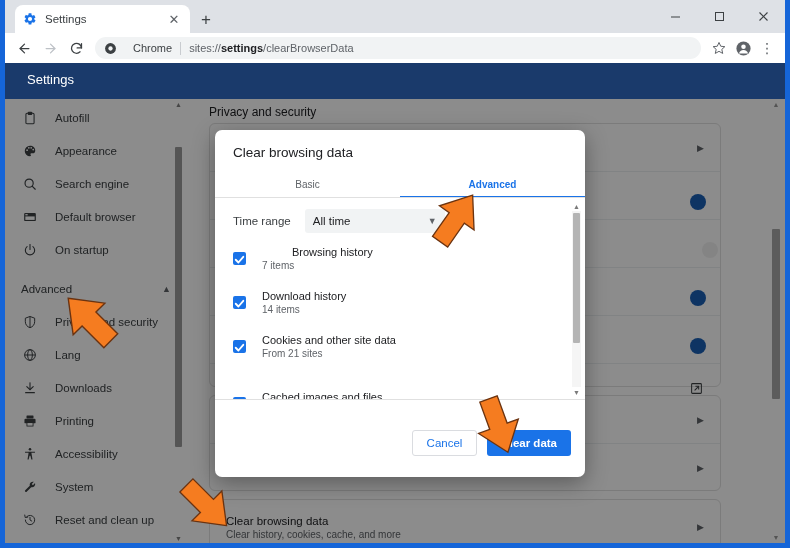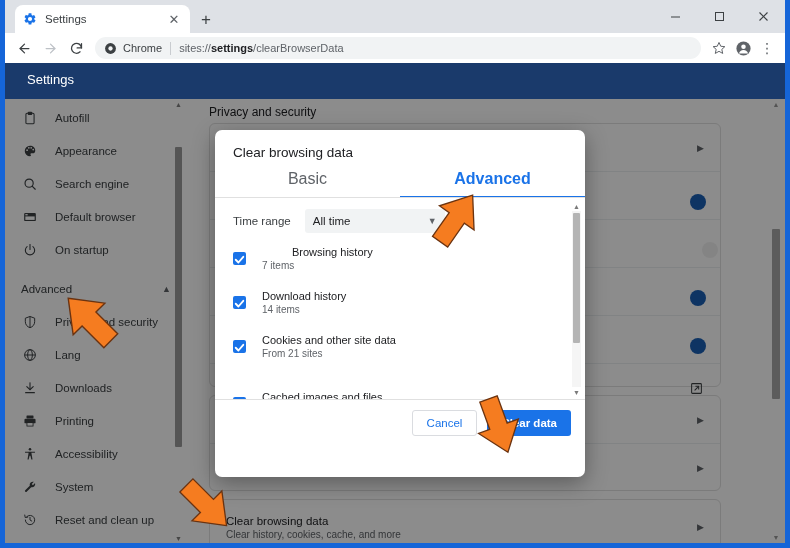--- a/index.html
+++ b/index.html
@@ -57,21 +57,21 @@
     background:#fff; display:flex; align-items:center; padding:0 6px;
   }
   .navbtn { width:26px; height:26px; display:flex; align-items:center; justify-content:center;
             color:#5f6368; }
   .navbtn.disabled { color:#bdc1c6; }
   .omnibox {
     flex:1; height:22px; margin:0 6px; background:#f1f3f4; border-radius:11px;
     display:flex; align-items:center; padding:0 9px; position:relative;
   }
   .omni-lock { width:13px; height:13px; flex:0 0 13px; display:flex; align-items:center; }
-  .omni-chip { font-size:11px; color:#3c4043; margin-left:6px; white-space:nowrap;text-align:center; }
+  .omni-chip { font-size:11px; color:#3c4043; margin-left:16px; white-space:nowrap;text-align:center; }
   .omni-div { width:1px; height:13px; background:#c9ccd0; margin:0 8px; }
   .omni-url { font-size:11px; color:#5f6368; white-space:nowrap; }
   .omni-url b { color:#202124; font-weight:700; }
   .tb-icon { width:24px; height:24px; display:flex; align-items:center; justify-content:center; color:#5f6368; }
 
   
   .settings-root {
     position:absolute; left:0; top:63px; width:780px; height:480px;
     background:#fff; overflow:hidden;
   }
@@ -128,22 +128,22 @@
 
   
   .dialog {
     position:absolute; left:210px; top:130px; width:370px; height:347px;
     background:#fff; border-radius:7px; z-index:10;
     box-shadow:0 6px 22px rgba(0,0,0,0.35);
     overflow:hidden;
   }
   .dlg-title { position:absolute; left:18px; top:15px; font-size:13.5px; color:#202124; }
   .dlg-tabs { position:absolute; left:0; top:40px; width:370px; height:28px; display:flex; }
-  .dlg-tab { flex:1; display:flex; align-items:flex-start; justify-content:center;
-             font-size:16px; color:#5f6368; position:relative; }
+  .dlg-tab { flex:1; display:flex; align-items:center; justify-content:center;
+             font-size:10px; color:#5f6368; position:relative; }
   .dlg-tab.active { color:#1a73e8; font-weight:700; }
   .dlg-tab.active .ul { position:absolute; left:0; right:0; bottom:0; height:2px; background:#1a73e8; }
   .dlg-tabs-line { position:absolute; left:0; top:67px; width:370px; height:1px; background:#e0e0e0; }
 
   .dlg-scrollarea { position:absolute; left:0; top:69px; width:370px; height:200px; overflow:hidden; }
   .timerow { position:absolute; left:18px; top:10px; display:flex; align-items:center; }
   .timerow .lbl { font-size:11.5px; color:#3c4043; }
   .select {
     margin-left:14px; width:140px; height:24px; background:#f1f3f4; border-radius:3px;
     display:flex; align-items:center; padding:0 8px; position:relative;
@@ -159,21 +159,21 @@
   .cb-s { font-size:10px; color:#5f6368; margin-top:2px; }
 
   .dlg-scrollbar { position:absolute; right:4px; top:71px; width:9px; height:196px; }
   .dlg-scrollbar .arrow { position:absolute; left:0; width:9px; height:10px; display:flex; align-items:center; justify-content:center; color:#7a7a7a; font-size:7px; }
   .dlg-scrollbar .track { position:absolute; left:0; top:10px; width:9px; bottom:10px; background:#f5f5f5; }
   .dlg-scrollbar .thumb { position:absolute; left:1px; width:7px; background:#b4b4b4; border-radius:1px; }
 
   .dlg-sep { position:absolute; left:0; top:269px; width:370px; height:1px; background:#e0e0e0; }
   .dlg-actions { position:absolute; right:14px; top:280px; display:flex; gap:10px; }
   .btn { height:26px; border-radius:3px; display:flex; align-items:center; justify-content:center;
-         font-size:11.5px; padding:4px 14px; }
+         font-size:11.5px; padding:4px 14px;margin-top:20px; }
   .btn.secondary { background:#fff; border:1px solid #dadce0; color:#1a73e8; }
   .btn.primary { background:#1a73e8; color:#fff; font-weight:700; }
 
   
   .arrowfx { position:absolute; z-index:20; pointer-events:none; }
 </style>
 </head>
 <body>
 
 <div id="window">

